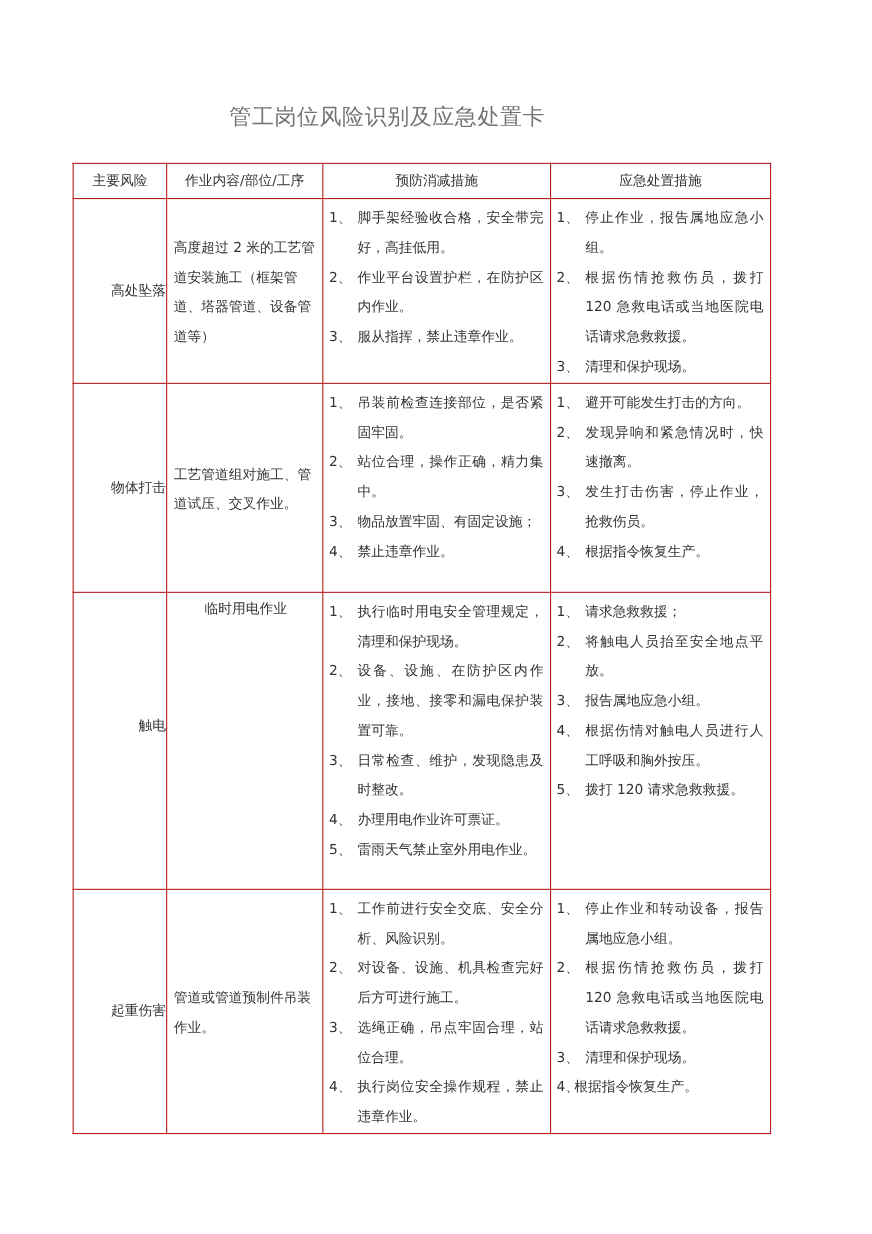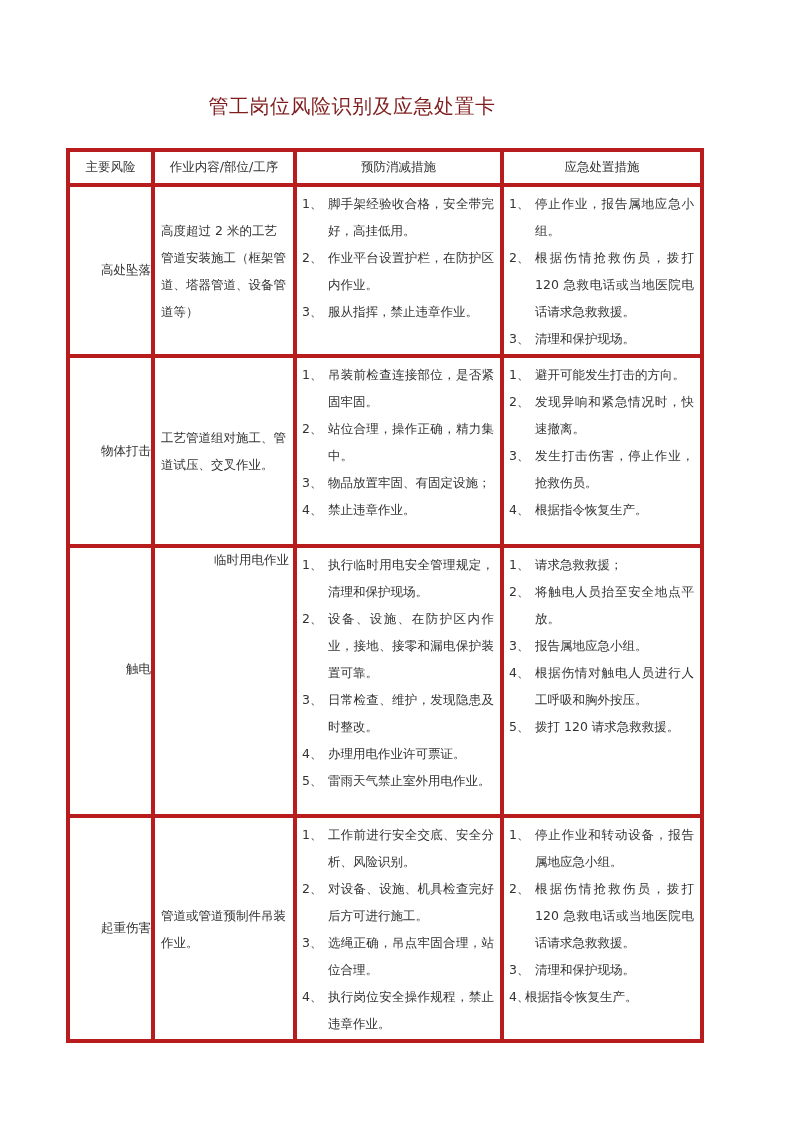--- a/index.html
+++ b/index.html
@@ -1,27 +1,27 @@
 <!DOCTYPE html>
 <html><head>
 <meta charset="utf-8">
 <style>
   html, body { margin:0; padding:0; background:#ffffff; }
   body { width:793px; height:1122px; position:relative; overflow:hidden;
          font-family:"DejaVu Sans", "Liberation Sans", sans-serif; color:#222; }
   .title { position:absolute; left:0; width:704px; top:93px; text-align:center;
-           font-family:"DejaVu Serif", "Liberation Serif", serif; font-size:20px; color:#7f1d1d; letter-spacing:0.5px; }
+           font-family:"DejaVu Serif", "Liberation Serif", serif; font-size:20px; color:#737373; letter-spacing:0.5px; }
   table.card { position:absolute; left:66px; top:148px; width:634px;
                border-collapse:collapse; table-layout:fixed; }
-  table.card td, table.card th { border:4px solid #b91c1c; font-size:12.5px; font-weight:normal;
+  table.card td, table.card th { border:1px solid #b91c1c; font-size:12.5px; font-weight:normal;
                vertical-align:middle; padding:0; color:#333; }
   table.card th { height:31px; text-align:center; }
   .c-risk { text-align:right; }
   .c-work { padding:0 4px 0 6px !important; line-height:27px;margin-left:20px; }
-  .c-work.center { text-align:right;font-family:Liberation Mono, monospace; }
+  .c-work.center { text-align:center; }
   .list { vertical-align:top !important; padding:3px 6px 2px 5px !important; }
   .item { display:flex; line-height:27px; }
   .num { width:26px; flex:0 0 26px; }
   .txt { flex:1; text-align:justify; }
   .item.tight .num { width:16px; flex:0 0 16px; }
 </style>
 </head>
 <body>
 
 <div class="title">管工岗位风险识别及应急处置卡</div>

